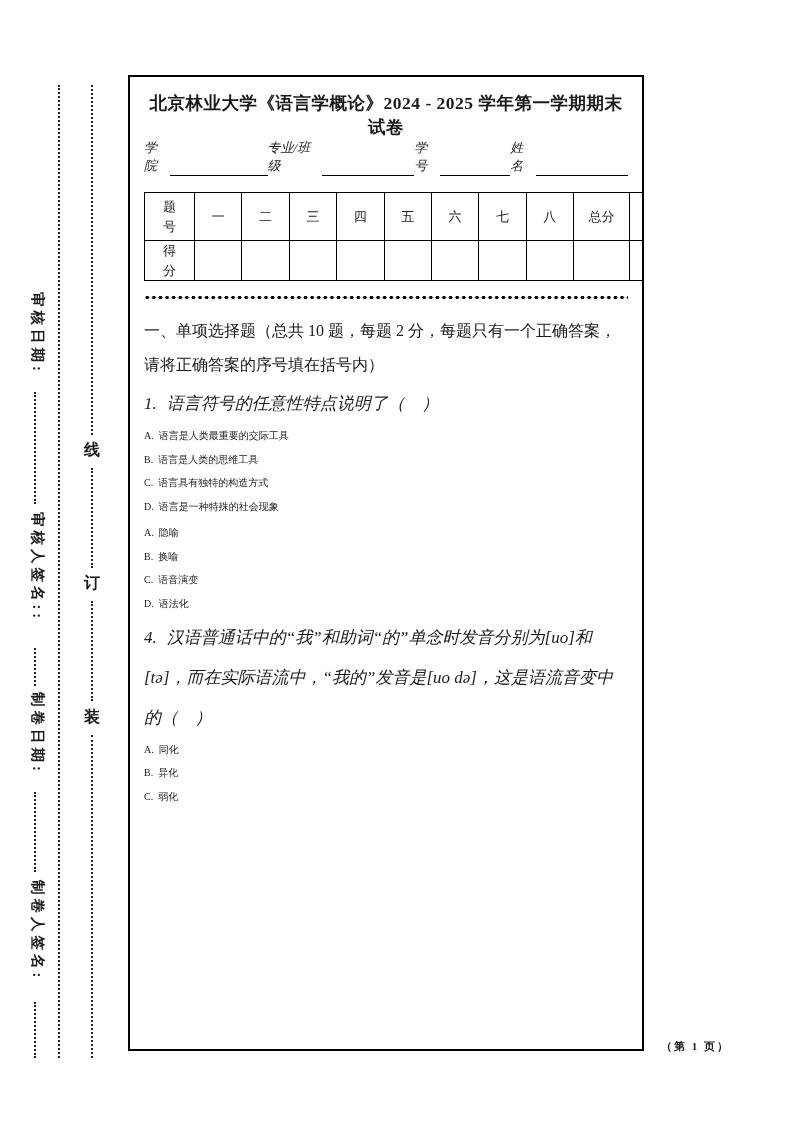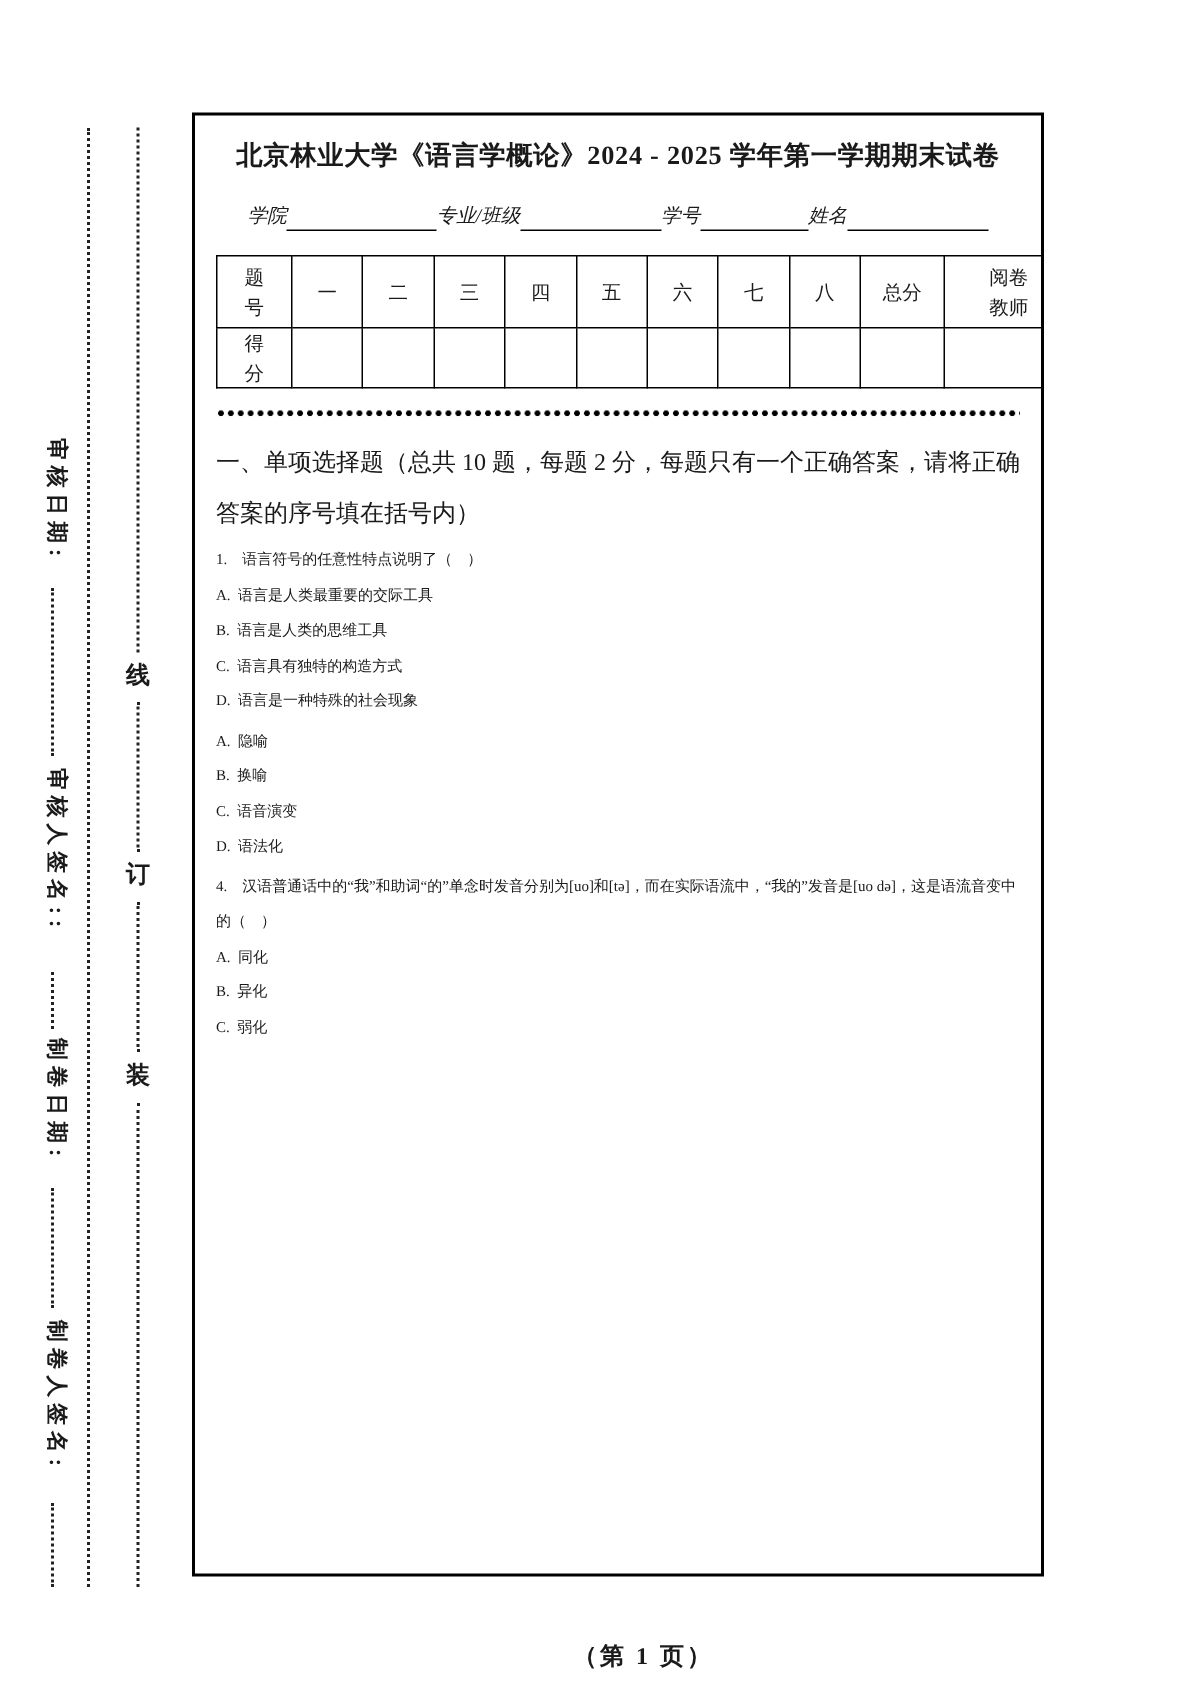--- a/index.html
+++ b/index.html
@@ -41,33 +41,33 @@
     position:absolute; left:82px; width:20px; text-align:center;
     font-weight:bold; font-size:16px;
   }
   .bc-0 { top:440px; }
   .bc-1 { top:573px; }
   .bc-2 { top:707px; }
 
   
   .exam-box {
     position:absolute; left:128px; top:75px;
-    width:568px; height:976px;
+    width:516px; height:976px;
     border:2px solid #000;
     padding:12px 14px 0;
     overflow:hidden;
   }
   .exam-title {
     text-align:center; font-weight:bold;
     font-size:17.5px; letter-spacing:0.5px;
     margin-top:2px;
   }
   .fields-row {
     display:flex; justify-content:center; align-items:flex-start;
-    margin-top:20px; font-size:13px;
+    font-size:13px;
   }
   .field { display:flex; align-items:flex-end; }
   .field-label { font-style:italic; padding-bottom:1px; }
   .field-line {
     display:inline-block; height:16px;
     border-bottom:1.5px solid #000;
   }
   .f0 .field-line { width:100px; }
   .f1 .field-line { width:94px; }
   .f2 .field-line { width:72px; }
@@ -90,27 +90,27 @@
     background-size:6.6px 5px; background-repeat:repeat-x;
     background-position:left center;
   }
 
   .section-heading {
     margin-top:14px; font-size:16px; line-height:2.1;
     white-space:pre-wrap;
   }
 
   .question { margin-top:3px; }
-  .q-text-line { font-size:10px; line-height:2.35; white-space:pre-wrap; }
+  .q-text-line { font-size:17px; line-height:2.35; white-space:pre-wrap;font-style:italic; }
   .q-num { margin-right:10px; }
   .option { font-size:10px; line-height:2.35; white-space:pre-wrap; }
 
   .page-footer {
-    position:absolute; left:128px; top:1094px; width:602px;
-    text-align:center; font-weight:bold; font-size:16px; letter-spacing:2px;
+    position:absolute; left:128px; top:1039px; width:602px;
+    text-align:right; font-weight:bold; font-size:11px; letter-spacing:2px;
   }
 </style>
 </head>
 <body>
 
 <div class="page">
 
   <div class="side-label lbl-0">审核日期:</div>
   <div class="v-dots seg-a0"></div>
   <div class="side-label lbl-1">审核人签名::</div>

